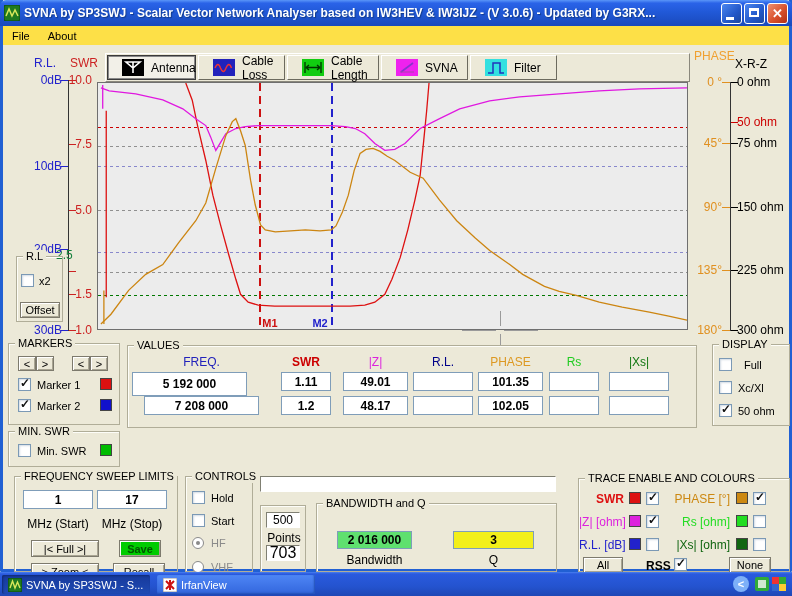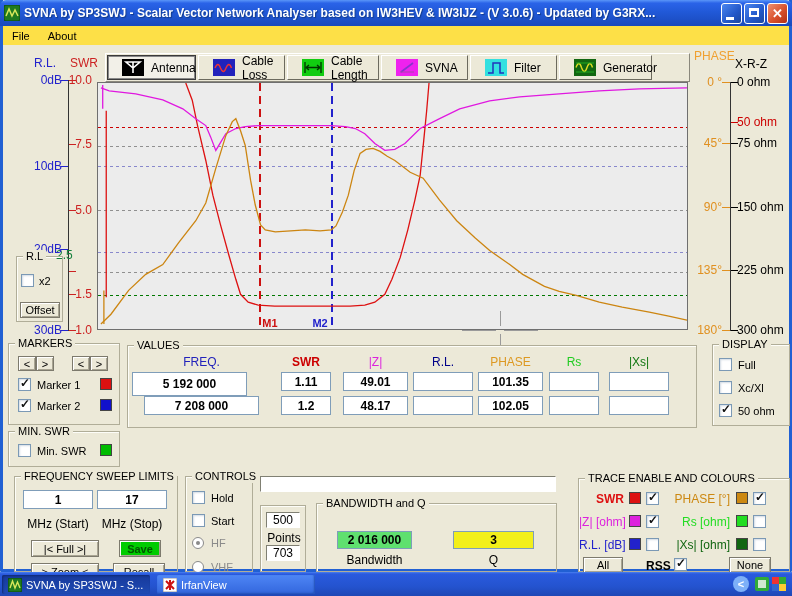--- a/index.html
+++ b/index.html
@@ -125,28 +125,20 @@
           <path d="M4 13 L18 13" stroke="#aa44aa" stroke-width="1"></path>
         </svg>
       <span>SVNA</span>
     </div>
     <div class="tool" style="left:364px;width:87px">
       <svg class="tico" viewBox="0 0 22 17">
           <rect width="22" height="17" fill="#33e0e0"></rect>
           <path d="M3 14 L8 14 L8 4 L15 4 L15 14 L19 14" stroke="#2233bb" stroke-width="1.5" fill="none"></path>
         </svg>
       <span>Filter</span>
-    </div>
-    <div class="tool" style="left:453px;width:93px">
-      <svg class="tico" viewBox="0 0 22 17">
-          <rect width="22" height="17" fill="#116611"></rect>
-          <path d="M2 8.5 q3 -8 5.5 0 q3 8 5.5 0 q3 -8 5.5 0" stroke="#dddd22" stroke-width="1.4" fill="none"></path>
-          <path d="M2 4 L20 4 M2 13 L20 13" stroke="#22aa22" stroke-width="1"></path>
-        </svg>
-      <span>Generator</span>
     </div>
   </div>
 
   <div class="lblt" style="left:34px;top:56px;color:#2222cc;font-size:12px">R.L.</div>
   <div class="lblt" style="left:70px;top:56px;color:#cc2222;font-size:12px">SWR</div>
   <div class="lblt" style="left:694px;top:49px;color:#f0a030;font-size:12px">PHASE</div>
   <div class="lblt" style="left:735px;top:57px;font-size:12px">X-R-Z</div>
 
   <div class="axis-line" style="left:68px;top:80px;height:251px"></div>
   <div class="axis-line" style="left:730px;top:82px;height:249px"></div>
@@ -273,21 +265,21 @@
     <div class="fld" style="left:215px;top:50px;width:65px;height:19px">48.17</div>
     <div class="fld" style="left:285px;top:50px;width:60px;height:19px"></div>
     <div class="fld" style="left:350px;top:50px;width:65px;height:19px">102.05</div>
     <div class="fld" style="left:421px;top:50px;width:50px;height:19px"></div>
     <div class="fld" style="left:481px;top:50px;width:60px;height:19px"></div>
   </div>
 
   <div class="grp" style="left:712px;top:344px;width:78px;height:82px">
     <span class="grp-title">DISPLAY</span>
     <span class="cb" style="left:6px;top:13px"></span>
-    <span class="lblt" style="left:25px;top:14px">Full</span>
+    <span class="lblt" style="left:31px;top:14px">Full</span>
     <span class="cb" style="left:6px;top:36px"></span>
     <span class="lblt" style="left:25px;top:37px">Xc/Xl</span>
     <span class="cb on" style="left:6px;top:59px"></span>
     <span class="lblt" style="left:25px;top:60px">50 ohm</span>
   </div>
 
   <div class="grp" style="left:14px;top:476px;width:164px;height:96px">
     <span class="grp-title">FREQUENCY SWEEP LIMITS</span>
     <div class="fld" style="left:8px;top:13px;width:70px;height:19px">1</div>
     <div class="fld" style="left:82px;top:13px;width:70px;height:19px">17</div>
@@ -309,21 +301,21 @@
     <span class="lblt" style="left:25px;top:60px;color:#8a8a8a">HF</span>
     <span class="radio" style="left:6px;top:84px"></span>
     <span class="lblt" style="left:25px;top:84px;color:#8a8a8a">VHF</span>
   </div>
 
   <div class="fld sunk" style="left:260px;top:476px;width:296px;height:16px;background:#fff"></div>
 
   <div class="grp" style="left:260px;top:505px;width:46px;height:67px">
     <div class="fld sunk" style="left:5px;top:6px;width:34px;height:16px;font-size:12px">500</div>
     <span class="lblt" style="left:0;top:25px;width:46px;text-align:center;font-size:12px">Points</span>
-    <div class="fld sunk" style="left:5px;top:39px;width:34px;height:16px;font-size:12px">703</div>
+    <div class="fld sunk" style="left:5px;top:39px;width:34px;height:16px;font-size:16px">703</div>
   </div>
 
   <div class="grp" style="left:316px;top:503px;width:241px;height:69px">
     <span class="grp-title">BANDWIDTH and Q</span>
     <div class="fld" style="left: 20px; top: 27px; width: 75px; height: 18px; background-color: rgb(95, 224, 111);">2 016 000</div>
     <span class="lblt" style="left:20px;top:49px;width:75px;text-align:center;font-size:12px">Bandwidth</span>
     <div class="fld" style="left: 136px; top: 27px; width: 81px; height: 18px; background-color: rgb(242, 239, 26);">3</div>
     <span class="lblt" style="left:136px;top:49px;width:81px;text-align:center;font-size:12px">Q</span>
   </div>
 

